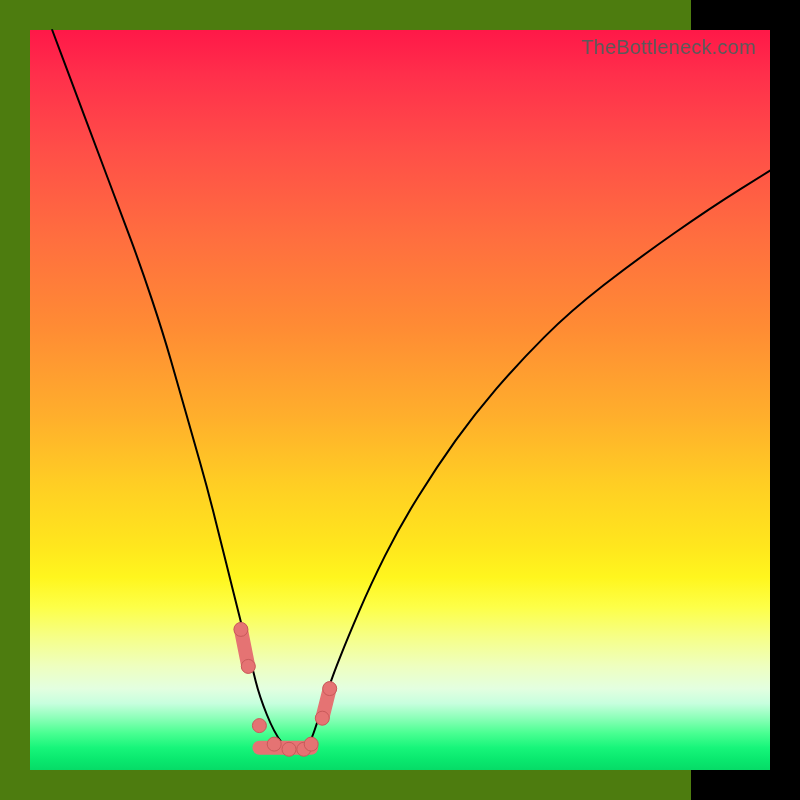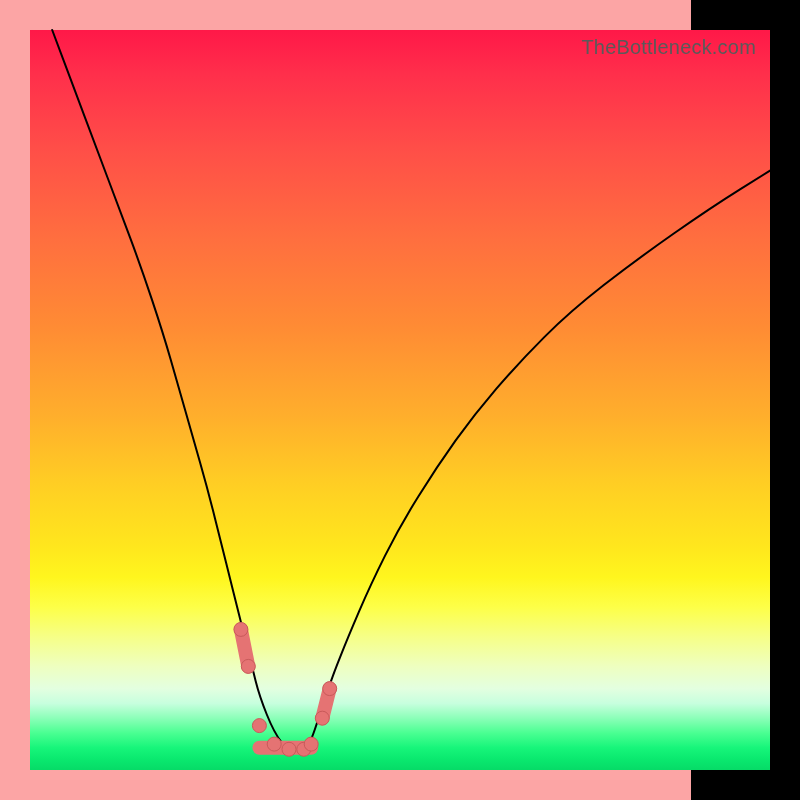--- a/index.html
+++ b/index.html
@@ -7,21 +7,21 @@
     padding: 0;
     width: 800px;
     height: 800px;
     overflow: hidden;
     background: #000;
     font-family: Arial, Helvetica, sans-serif;
   }
   .outer {
     width: 691px;
     height: 800px;
-    background: #fca5a5;
+    background: #4d7c0f;
     position: relative;
   }
   .plot {
     position: absolute;
     left: 30px;
     top: 30px;
     width: 740px;
     height: 740px;
     
     background: linear-gradient(to bottom,

